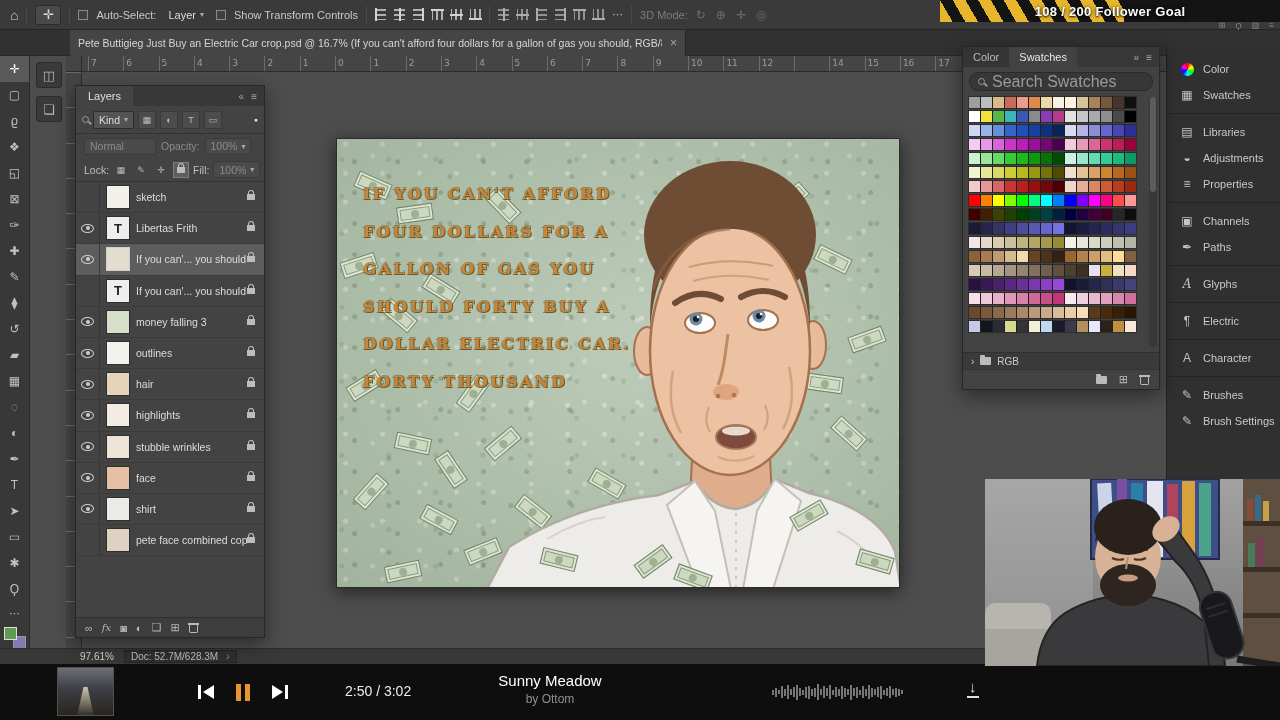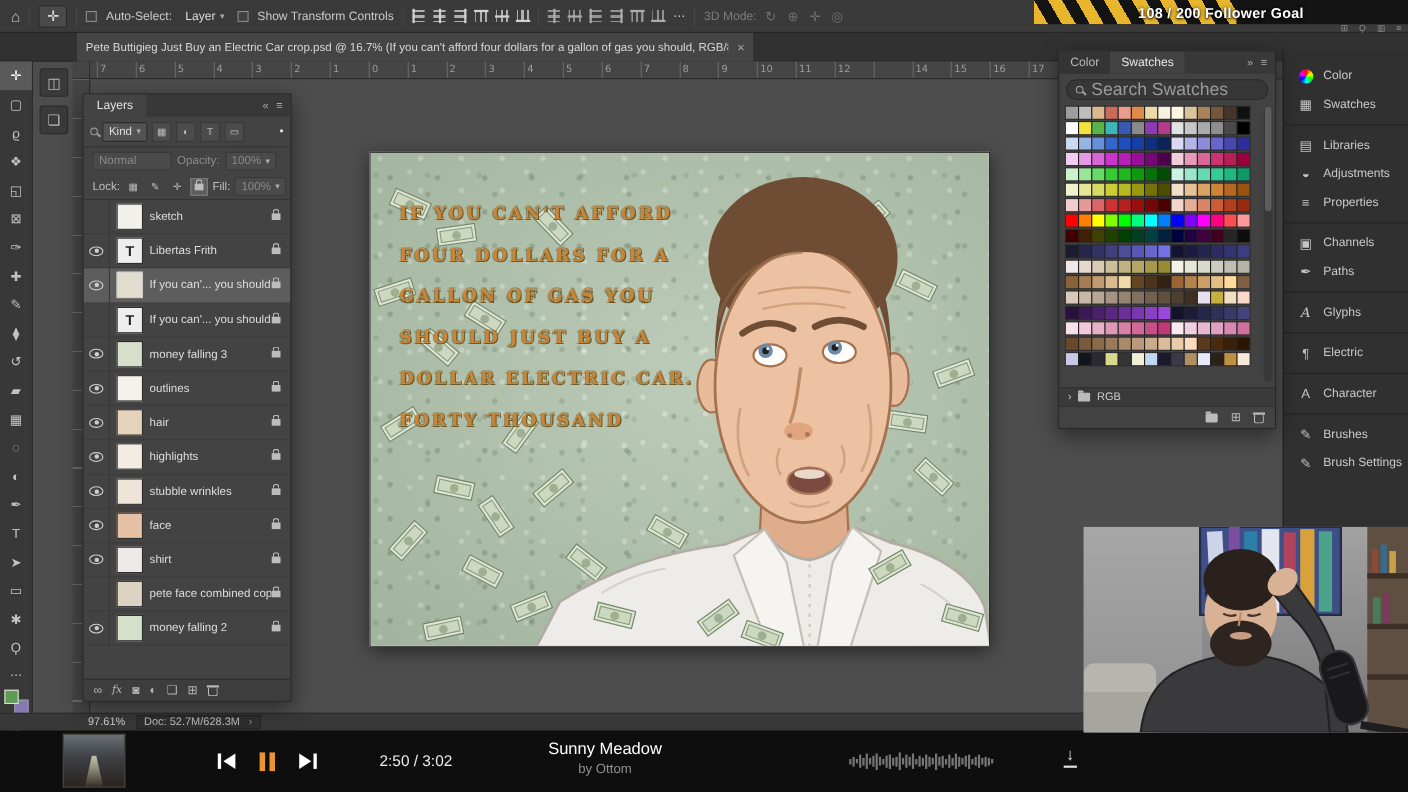--- a/index.html
+++ b/index.html
@@ -393,21 +393,21 @@
         <div class="bill" style="left: 204px; top: 412px; transform: rotate(14deg);"></div>
         <div class="bill" style="left: 298px; top: 414px; transform: rotate(-36deg);"></div>
         <div class="bill" style="left: 338px; top: 430px; transform: rotate(20deg);"></div>
         <div class="bill" style="left: 454px; top: 368px; transform: rotate(-30deg);"></div>
         <div class="bill" style="left: 520px; top: 414px; transform: rotate(16deg);"></div>
       </div>
     <div class="art-text">
         <div class="artline" style="color: rgb(201, 134, 59);">IF YOU CAN'T AFFORD</div>
         <div class="artline" style="color: rgb(201, 134, 59);">FOUR DOLLARS FOR A</div>
         <div class="artline" style="color: rgb(201, 134, 59);">GALLON OF GAS YOU</div>
-        <div class="artline" style="color: rgb(201, 134, 59);">SHOULD JUST BUY A</div>
+        <div class="artline" style="color: rgb(201, 134, 59);">SHOULD FORTY BUY A</div>
         <div class="artline" style="color: rgb(201, 134, 59);">DOLLAR ELECTRIC CAR.</div>
         <div class="artline" style="color: rgb(201, 134, 59);">FORTY THOUSAND</div>
       </div>
   </div>
 
   <div class="layers-panel">
     <div class="lp-header">
       <span class="lp-tab">Layers</span>
       <span class="lp-hicons">
         <span>«</span>
@@ -532,28 +532,20 @@
             <span class="eye"></span>
           </div>
           <div class="lthumb" style="background: rgb(236, 234, 230);"></div>
           <span class="lname">shirt</span>
           <span class="lockicon"></span>
         </div>
         <div class="lrow">
           <div class="eyecell"></div>
           <div class="lthumb" style="background: rgb(222, 210, 194);"></div>
           <span class="lname">pete face combined copy</span>
-          <span class="lockicon"></span>
-        </div>
-        <div class="lrow">
-          <div class="eyecell">
-            <span class="eye"></span>
-          </div>
-          <div class="lthumb" style="background: rgb(213, 223, 202);"></div>
-          <span class="lname">money falling 2</span>
           <span class="lockicon"></span>
         </div>
       </div>
     <div class="lp-bottom">
       <span>∞</span>
       <span class="fx">fx</span>
       <span>◙</span>
       <span>◐</span>
       <span>❏</span>
       <span>⊞</span>

